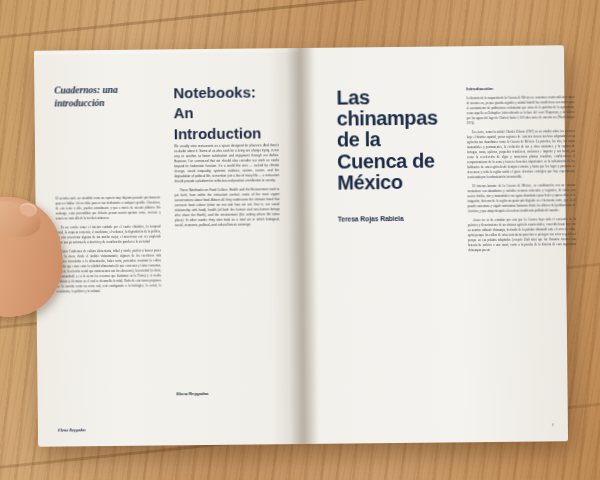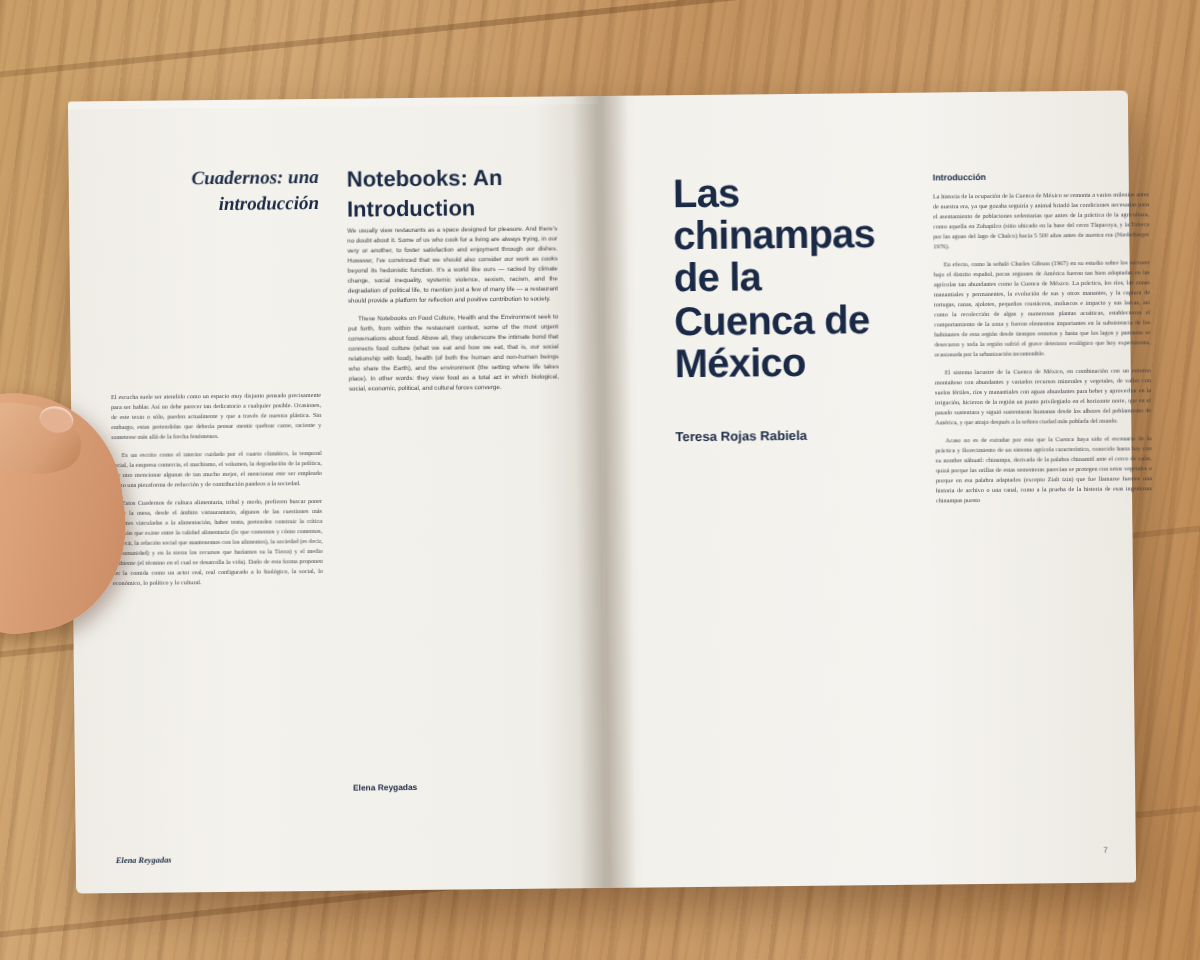--- a/index.html
+++ b/index.html
@@ -137,26 +137,25 @@
   .col { width: 105px; }
 
   .head-es {
     font-family: "Liberation Serif", serif;
     font-style: italic;
     font-weight: 700;
     font-size: 9.5px;
     line-height: 1.35;
     color: #1c2b45;
     margin-bottom: 86px;
-    text-align: right;
   }
   .head-en {
     font-family: "Liberation Sans", sans-serif;
     font-weight: 700;
-    font-size: 11px;
+    font-size: 15px;
     line-height: 1.35;
     color: #1c2b45;
   }
 
   .body-es, .body-en {
     font-family: "Liberation Serif", serif;
     font-size: 3.1px;
     line-height: 1.62;
     color: #3c3f46;
     text-align: justify;

